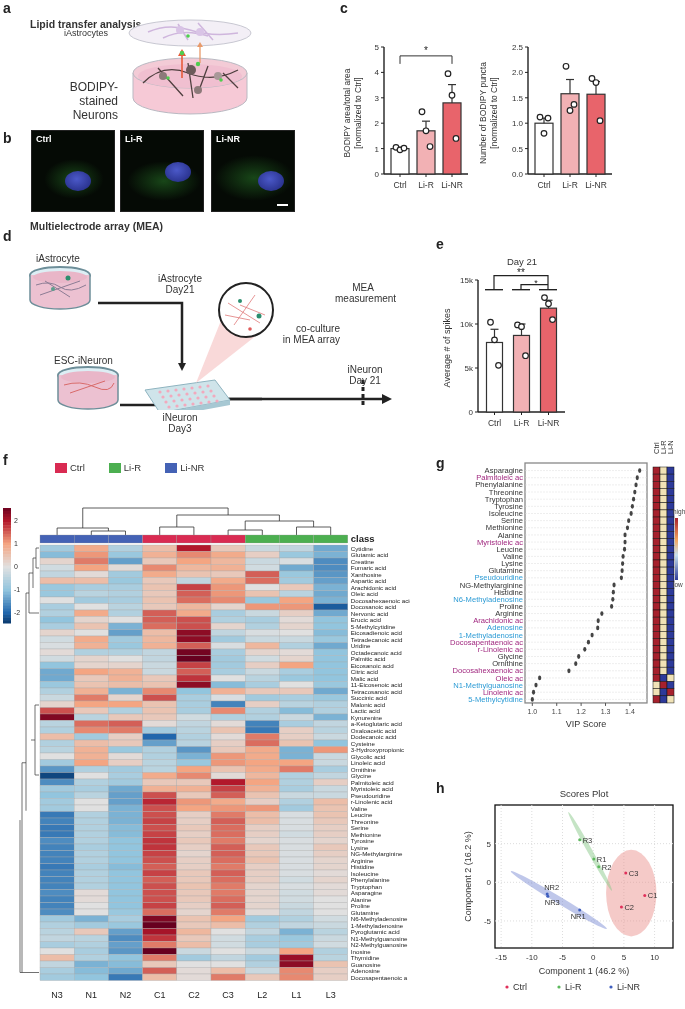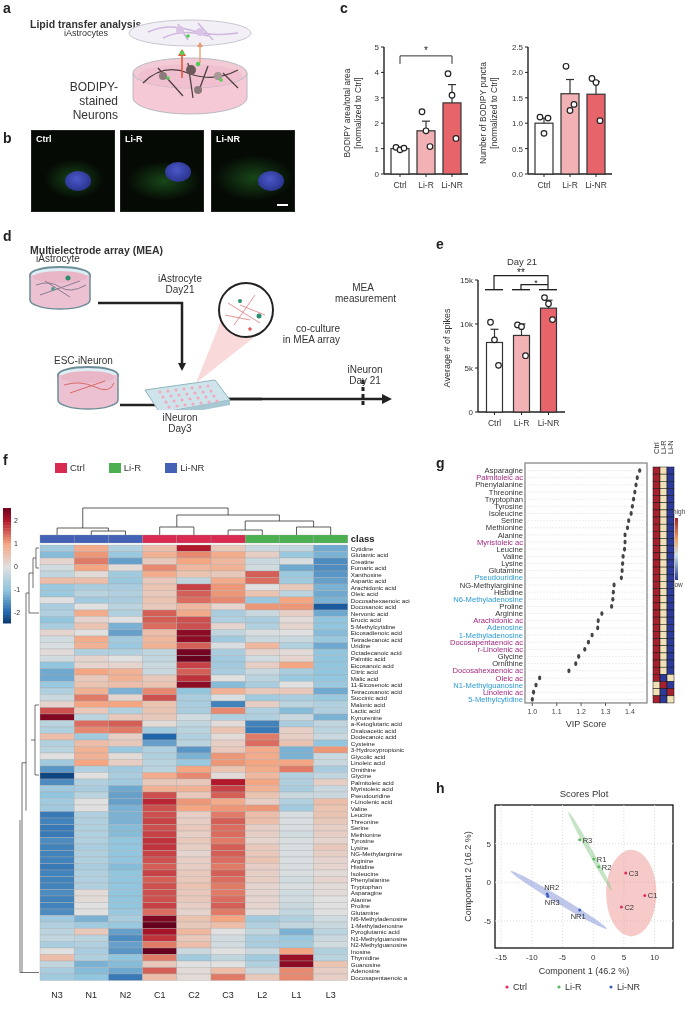--- a/index.html
+++ b/index.html
@@ -148,21 +148,21 @@
     <circle cx="114" cy="40.495999999999995" r="2.8" fill="#fff" stroke="#222" stroke-width="1.2"></circle>
     <circle cx="118" cy="44.56" r="2.8" fill="#fff" stroke="#222" stroke-width="1.2"></circle>
     <circle cx="122" cy="82.66" r="2.8" fill="#fff" stroke="#222" stroke-width="1.2"></circle>
     <line x1="118" y1="136" x2="118" y2="139" stroke="#222"></line>
     <text x="118" y="150" font-size="8.5" text-anchor="middle" fill="#333">Li-NR</text>
     <text transform="translate(8,75) rotate(-90)" font-size="8.5" text-anchor="middle" fill="#333">Number of BODIPY puncta</text>
     <text transform="translate(19,75) rotate(-90)" font-size="8.5" text-anchor="middle" fill="#333">[normalized to Ctrl]</text>
   </svg>
 
 <div class="plabel" style="left:3px;top:228px;">d</div>
-<div class="ptitle" style="left:30px;top:244px;">Multielectrode array (MEA)</div>
+<div class="ptitle" style="left:30px;top:220px;">Multielectrode array (MEA)</div>
 <svg class="abs" style="left:0px;top:245px;" width="400" height="165">
 
   <ellipse cx="60" cy="30" rx="30" ry="8" fill="#ddeef4" stroke="#6d8e99" stroke-width="2"></ellipse>
   <path d="M30 30 L30 55 A30 9 0 0 0 90 55 L90 30" fill="#ecc1d1" stroke="#6d8e99" stroke-width="1.5"></path>
   <ellipse cx="60" cy="32" rx="27" ry="6" fill="#e9b6c8"></ellipse>
   <path d="M36 40 Q50 35 60 42 T86 40 M40 50 L80 36 M45 36 L70 52" stroke="#8c7c94" fill="none"></path>
   <circle cx="68" cy="33" r="2.5" fill="#2b8e6e"></circle>
     <circle cx="53" cy="44" r="2" fill="#5c9e8c"></circle>
 
   <ellipse cx="88" cy="130" rx="30" ry="8" fill="#ddeef4" stroke="#6d8e99" stroke-width="2"></ellipse>

